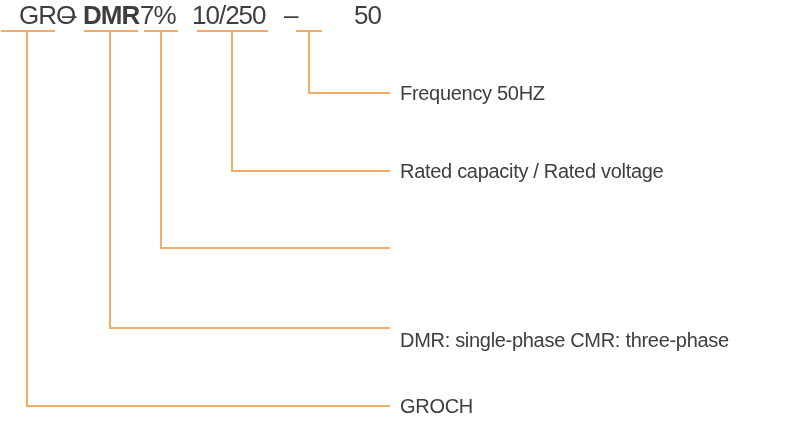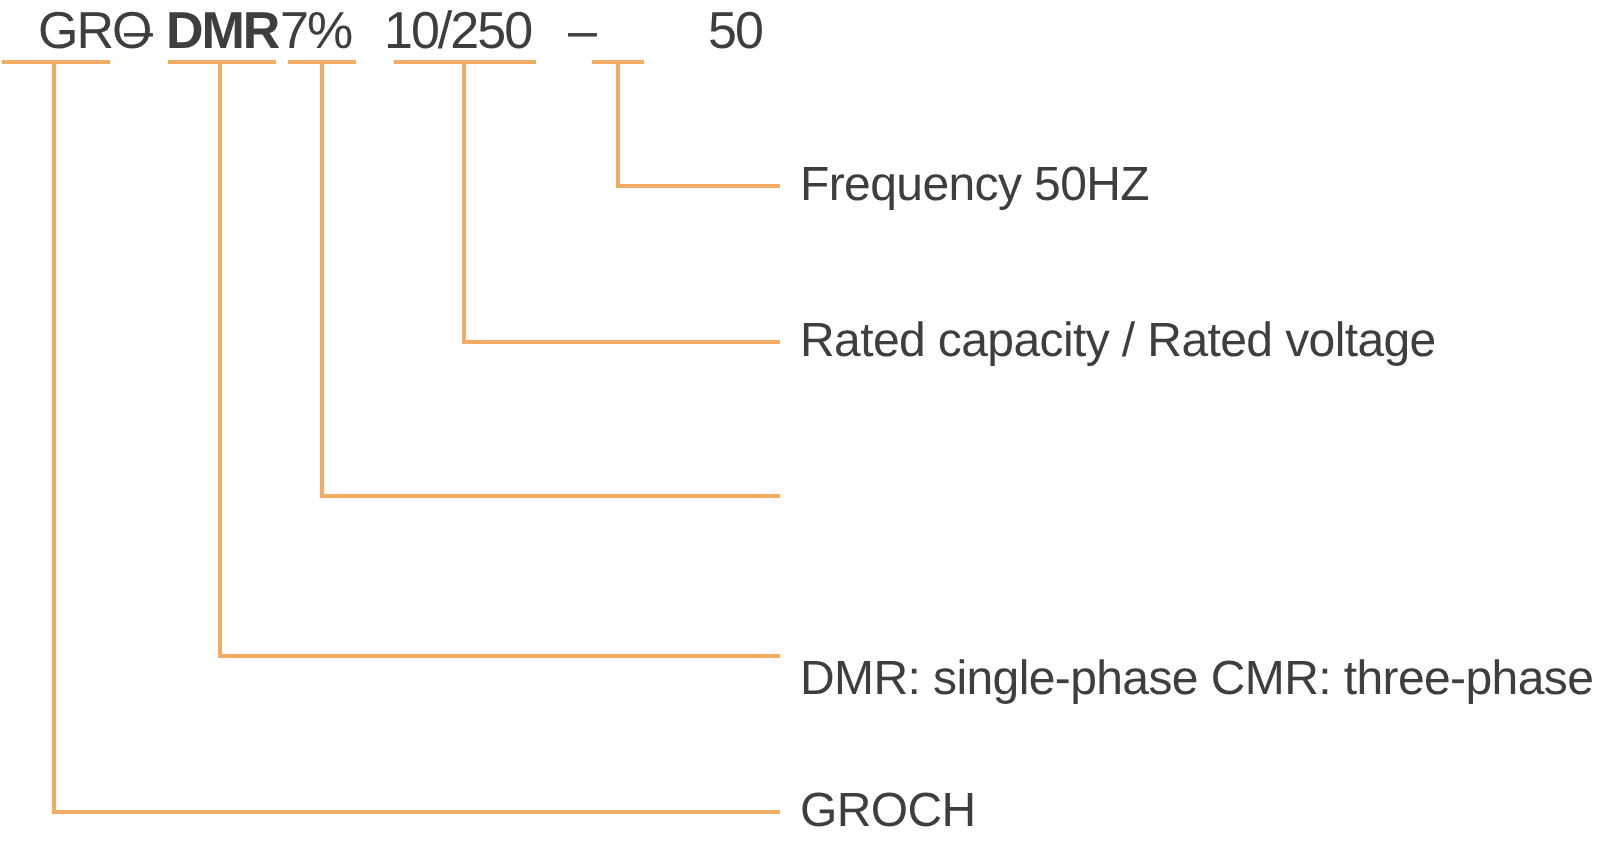--- a/index.html
+++ b/index.html
@@ -44,21 +44,21 @@
   .hline{height:2px;}
   .h-freq  {top:92px; left:308px;width:82px;}
   .h-cap   {top:170px;left:231px;width:159px;}
   .h-tuning{top:247px;left:160px;width:230px;}
   .h-dmr   {top:327px;left:109px;width:281px;}
   .h-gro   {top:405px;left:26px; width:364px;}
 
   
   .callout-label{
     position:absolute;left:400px;width:398px;
-    font-size:24px;line-height:28px;
+    font-size:20px;line-height:28px;
     letter-spacing:-0.3px;
     color:#3e3e3e;white-space:nowrap;
   }
   .l-freq  {top:79px;}
   .l-cap   {top:157px;}
   .l-tuning{top:234px;}
   .l-dmr   {top:314px;margin-top:12px;}
   .l-gro   {top:392px;}
 </style>
 </head>

